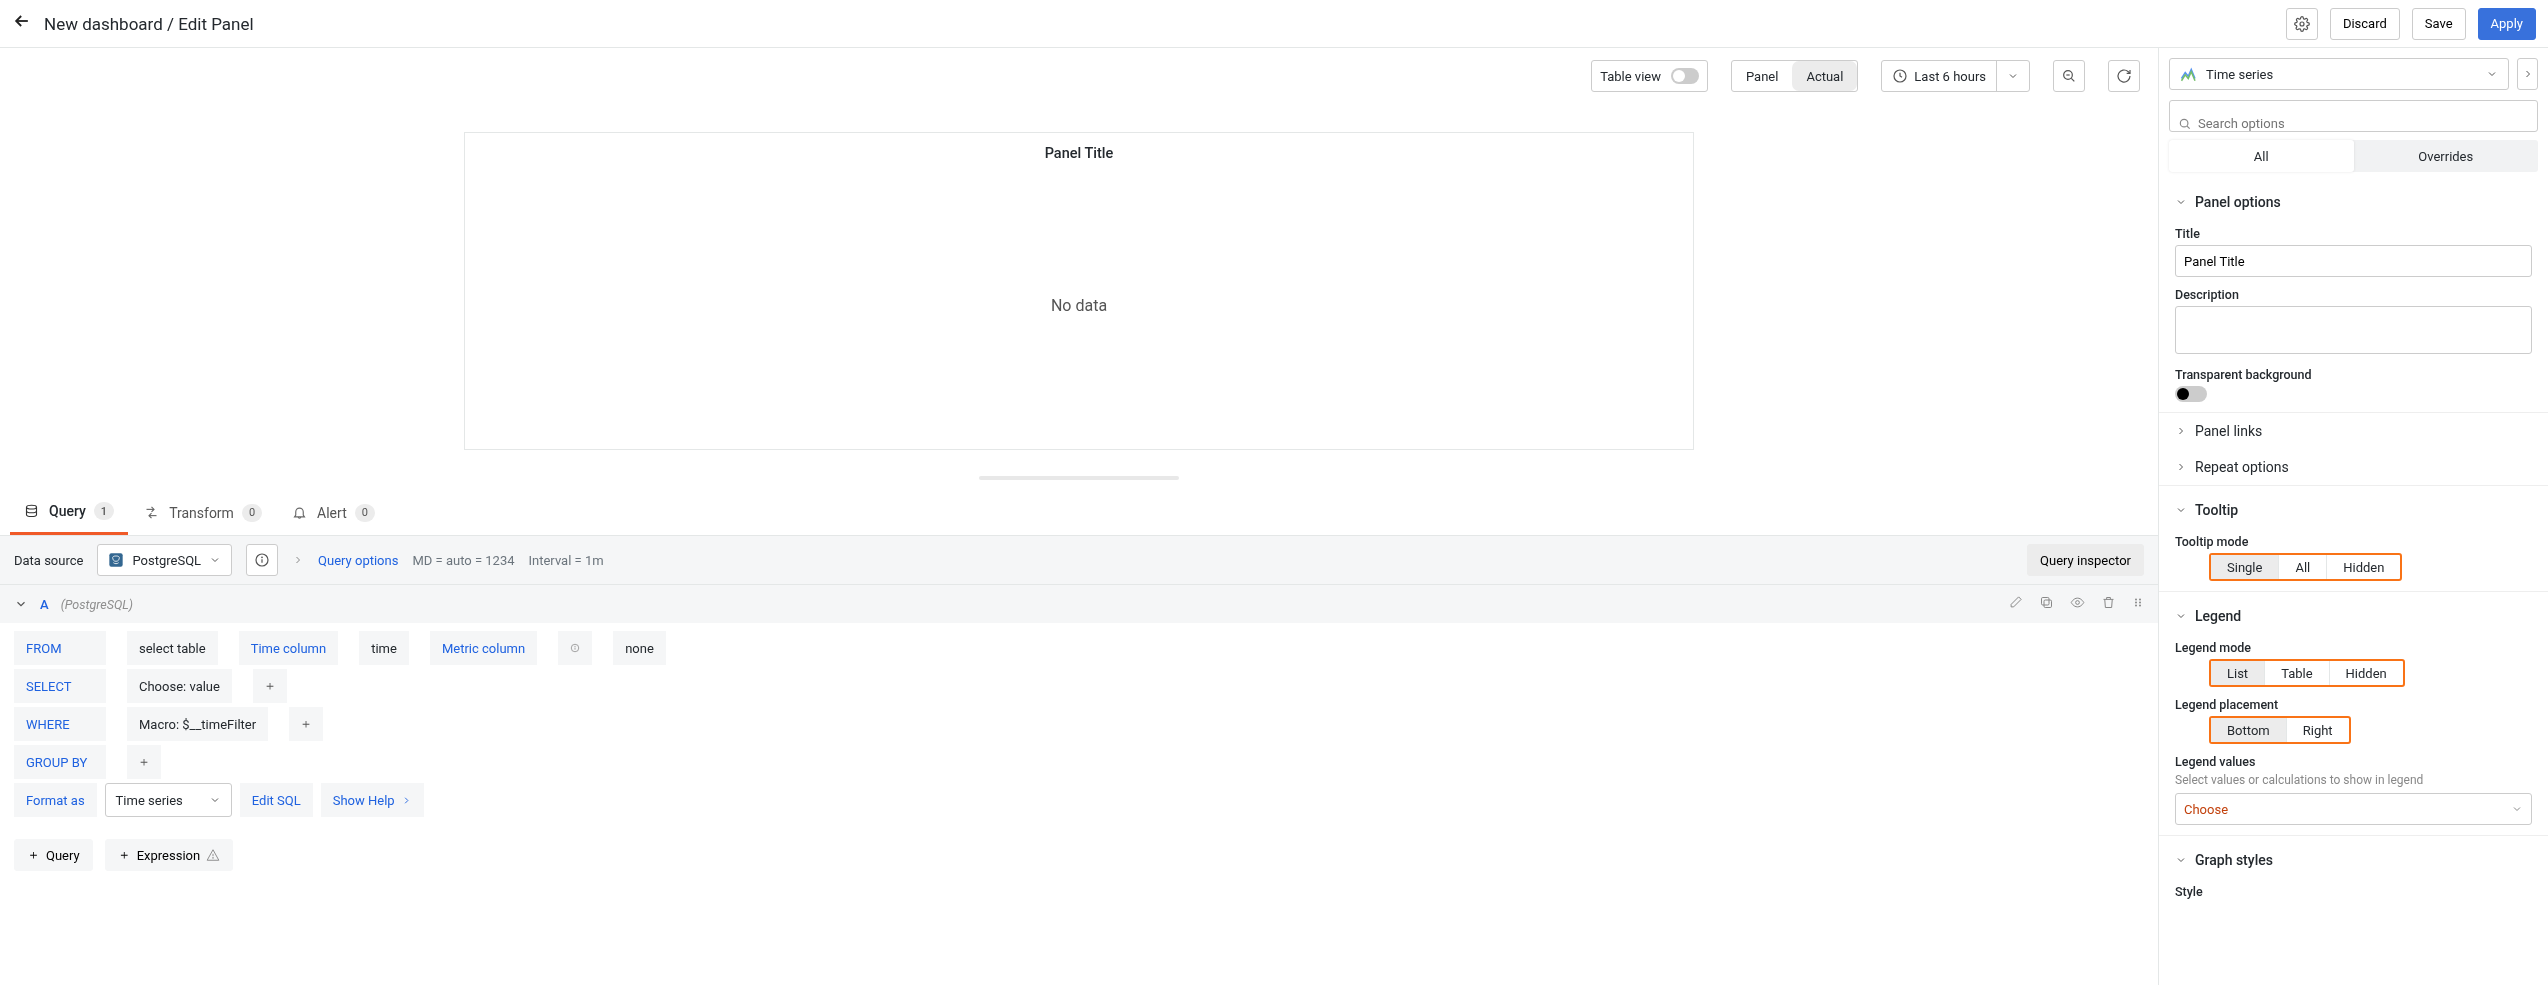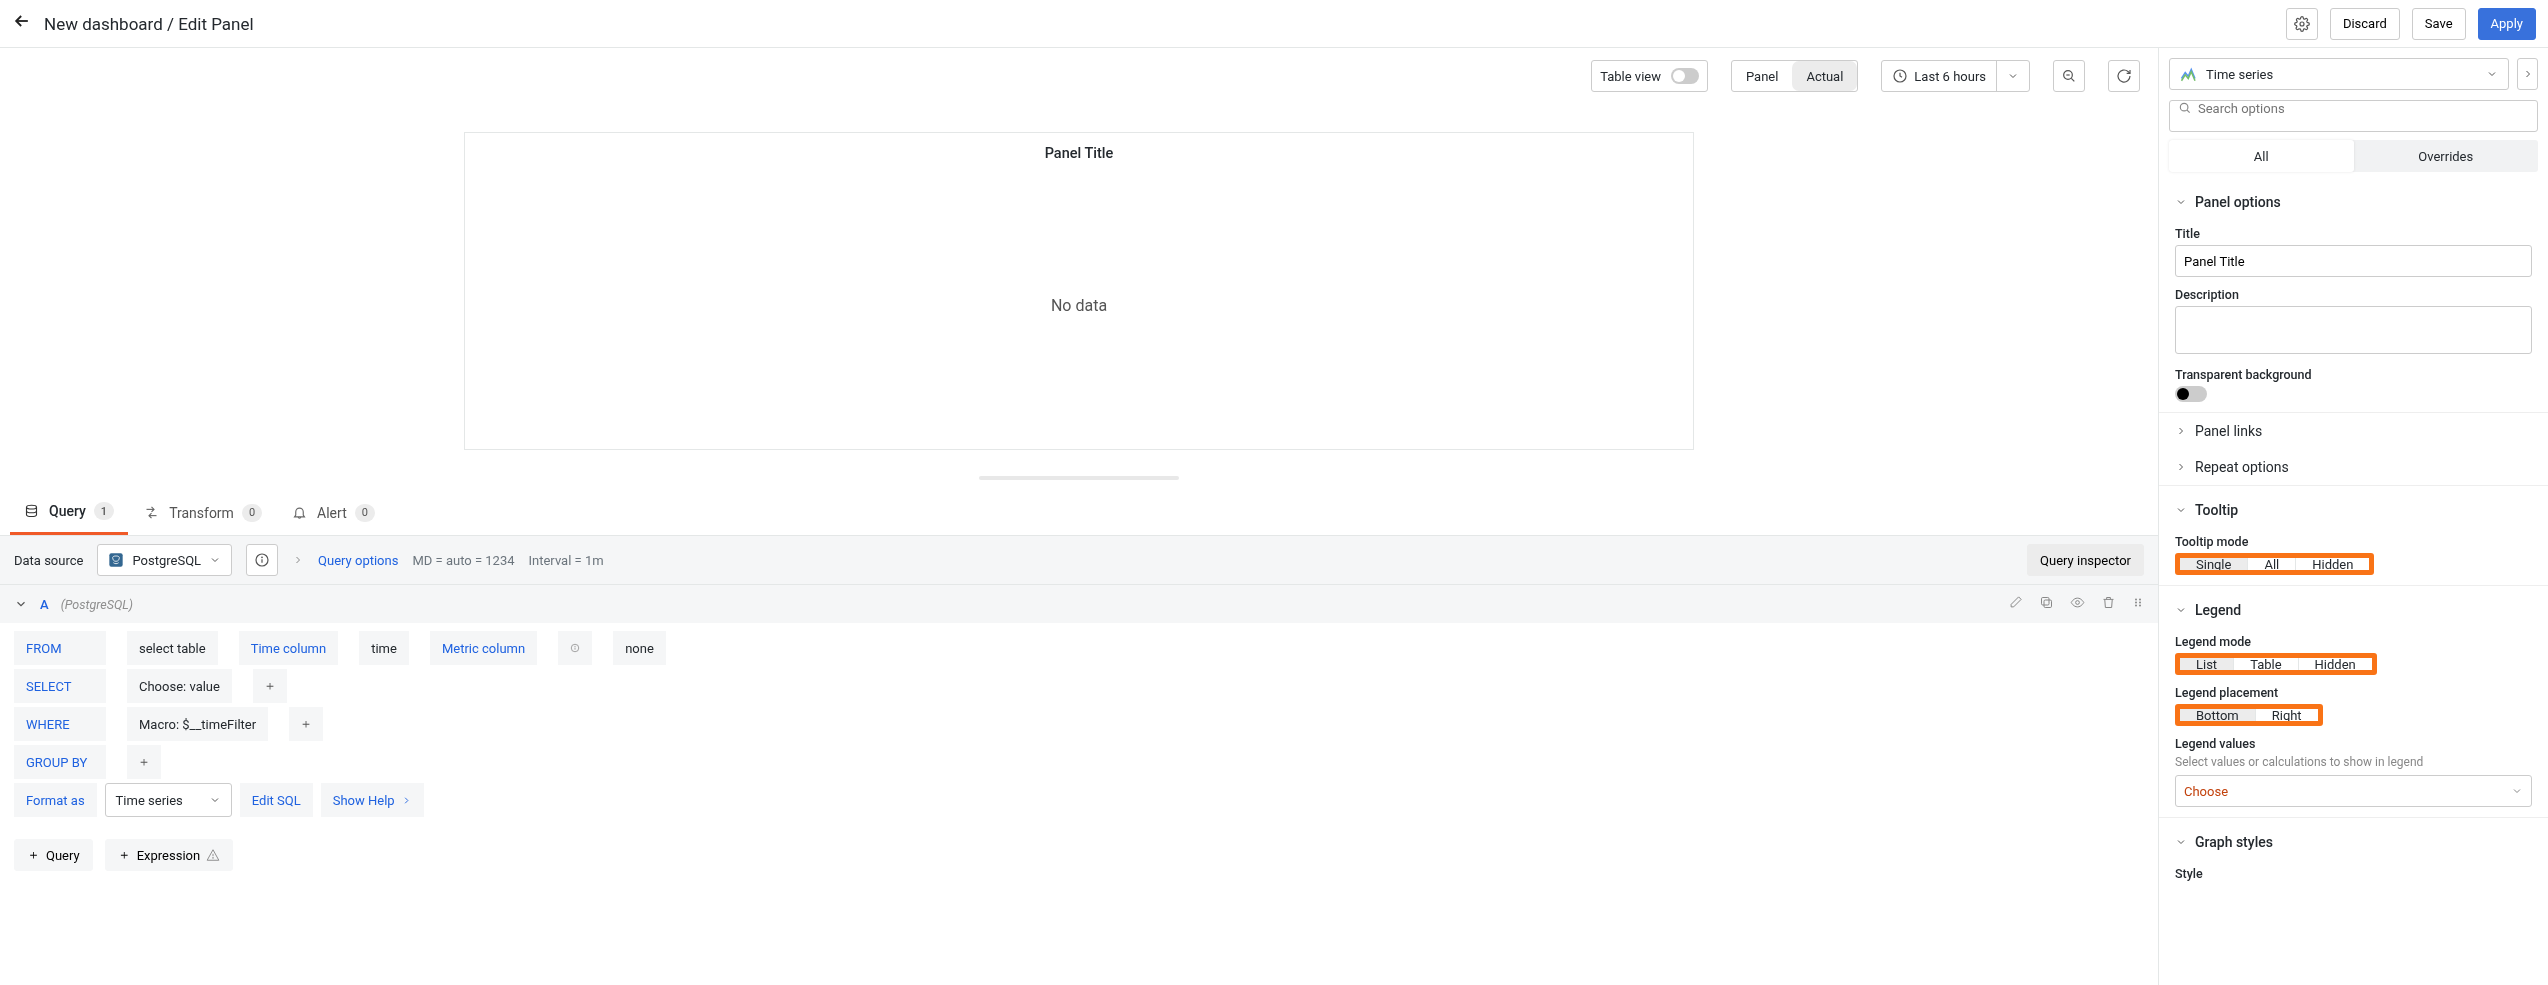--- a/index.html
+++ b/index.html
@@ -57,33 +57,33 @@
 .bcell.kw2 { color:#1f62e0;}
 .bcell.plus { width:34px; justify-content:center; cursor:pointer; color:#555;}
 .bcell.info { width:34px; justify-content:center; color:#8e8e8e;}
 .fmtrow { display:flex; gap:8px; margin:4px 0;}
 .fmtrow .bcell{background:#f5f6f7;}
 .fmt-select { border:1px solid #ccc; background:#fff; border-radius:3px; height:34px; display:flex; align-items:center; padding:0 10px; gap:26px;}
 .bottom-btns { display:flex; gap:12px; padding:14px;}
 .bottom-btns .btn{background:#f5f6f7; border-color:#f5f6f7;}
 
 .rp-topbar { display:flex; gap:8px; padding:10px; align-items:center;}
-.search-box { flex:1; display:flex; align-items:flex-start; border:1px solid #ccc; border-radius:3px; height:32px; padding:0 8px; gap:6px; color:#888;}
+.search-box { flex:1; display:flex; align-items:flex-end; border:1px solid #ccc; border-radius:3px; height:32px; padding:0 8px; gap:6px; color:#888;}
 .search-box input { border:none; outline:none; flex:1; font-size:13px;}
 .rp-tabs { margin:0 10px 6px 10px; background:#f1f2f3; border-radius:3px; display:flex; height:32px;}
 .rp-tabs > div{ flex:1; display:flex; align-items:center; justify-content:center; border-radius:3px; cursor:pointer;}
 .rp-tabs > div.active{ background:#fff; box-shadow:0 0 3px rgba(0,0,0,.1);}
 .section { padding:10px 16px; border-bottom:1px solid #eee;}
 .sec-hdr { display:flex; align-items:center; gap:8px; font-weight:500; font-size:14px; cursor:pointer; padding:6px 0;}
 .collapsed-hdr { display:flex; align-items:center; gap:8px; font-size:14px; cursor:pointer; padding:10px 16px;}
 .field-lbl { font-size:12.5px; font-weight:500; padding:10px 0 4px 0;}
 .field-desc { font-size:12px; color:#888; padding-bottom:6px;}
 .rp-input { width:100%; height:32px; border:1px solid #ccc; border-radius:3px; padding:0 8px; font-size:13px; outline:none;}
 .rp-textarea { width:100%; height:48px; border:1px solid #ccc; border-radius:3px; resize:none; padding:6px 8px; font-size:13px; outline:none;}
-.rp-seg { display:inline-flex; border:5px solid #f97316; border-radius:3px; height:22px; overflow:hidden;}
+.rp-seg { display:inline-flex; border:2px solid #f97316; border-radius:3px; height:28px; overflow:hidden;margin-left:34px;}
 .rp-seg > div{ padding:0 16px; display:flex; align-items:center; border-right:1px solid #e4e7e7; font-size:13px; cursor:pointer;}
 .rp-seg > div:last-child{border-right:none;}
 .rp-seg > div.active{ background:#ececec;}
 .sm-switch { width:32px; height:16px; background:#ccc; border-radius:10px; position:relative; cursor:pointer;}
 .sm-switch::after{content:"";position:absolute;width:12px;height:12px;background:#000;border-radius:50%;top:2px;left:2px;}
 .chev { font-size:12px;}
 .ico { width:16px; height:16px; display:inline-flex;}
 .viz-icon { width:18px; height:16px;}
 .clock-icosvg { width:16px; height:16px;}
 </style>

